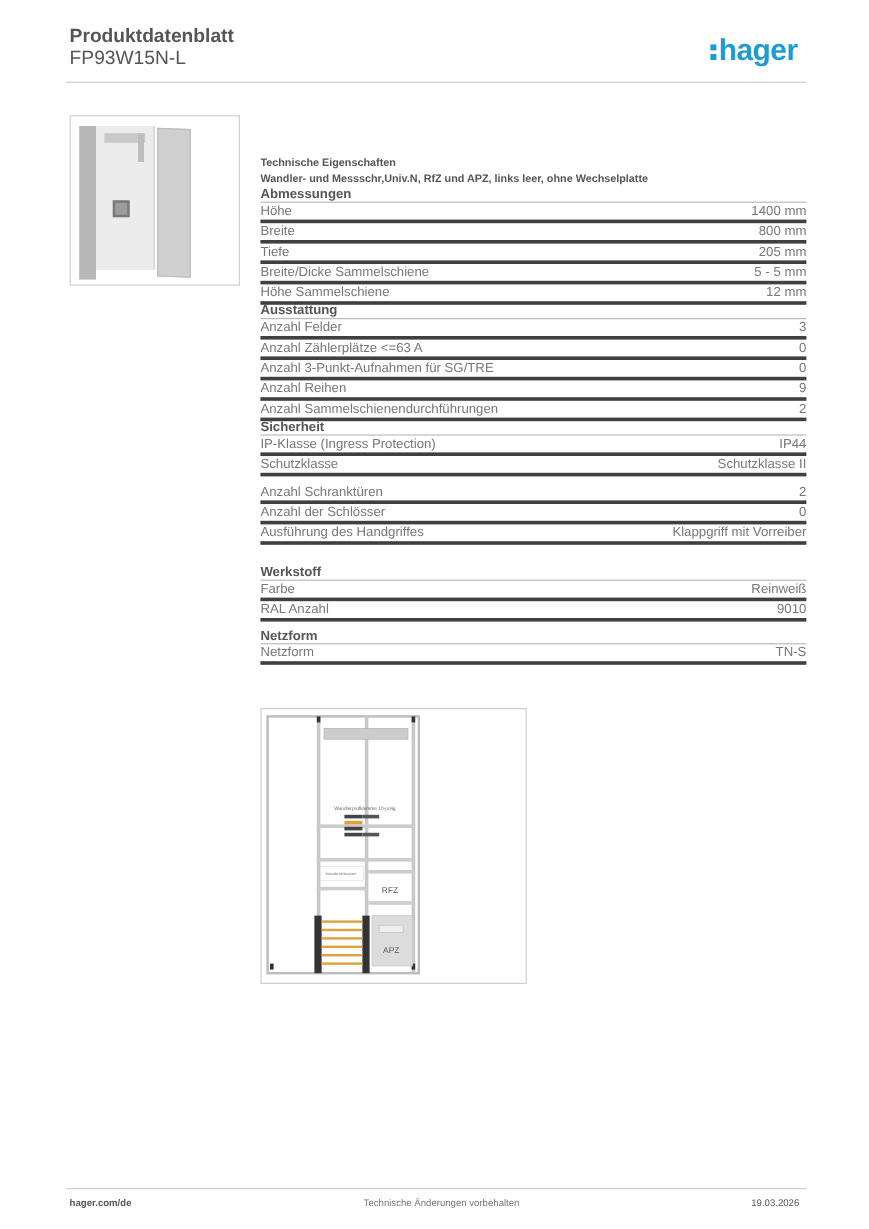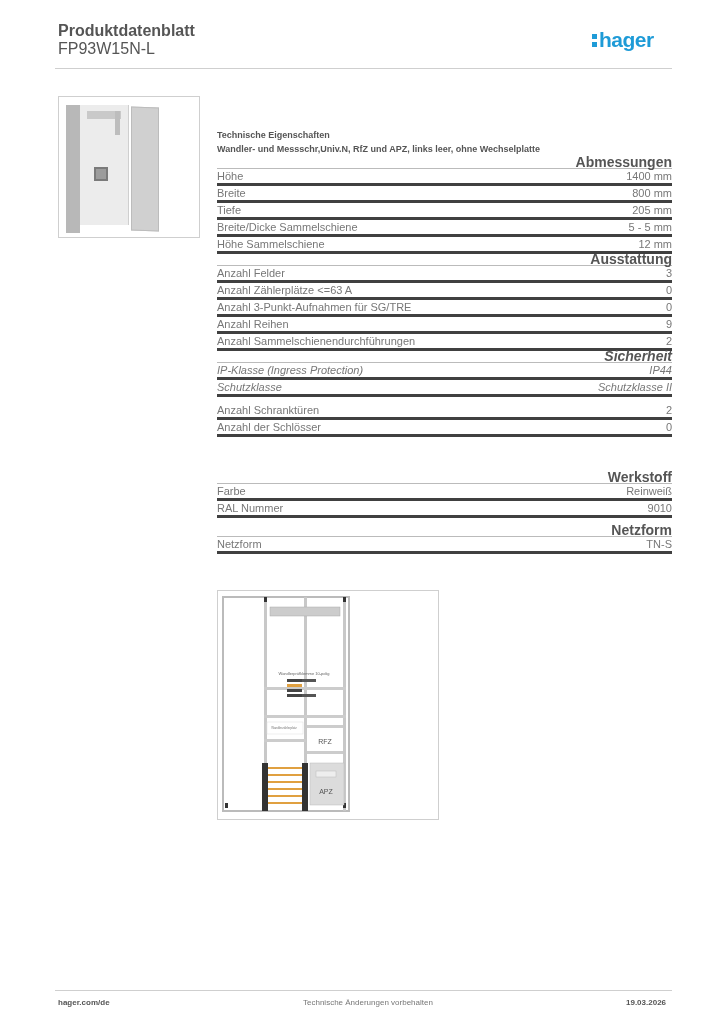--- a/index.html
+++ b/index.html
@@ -1,48 +1,48 @@
 <!DOCTYPE html>
 <html><head>
 <meta charset="utf-8">
 <style>
   html, body { margin:0; padding:0; background:#fff; }
   body { width:724px; height:1024px; position:relative; font-family:"Liberation Sans", sans-serif; color:#555; overflow:hidden; }
   .header-title { position:absolute; left:58px; top:22px; font-size:16px; font-weight:bold; color:#555; }
   .header-code { position:absolute; left:58px; top:40px; font-size:16px; color:#555;text-align:center; }
-  .logo { position:absolute; left:592px; top:28px; font-size:21px; font-weight:bold; color:#1e9bd7; letter-spacing:-0.5px; font-family:"Liberation Sans", sans-serif; }
+  .logo { position:absolute; left:592px; top:28px; font-size:25px; font-weight:bold; color:#1e9bd7; letter-spacing:-0.5px; font-family:"Liberation Sans", sans-serif; }
   .logo .colon { display:inline-block; width:5px; margin-right:2px; position:relative; }
   .logo .colon::before, .logo .colon::after { content:""; position:absolute; left:0; width:5px; height:5px; background:#1e9bd7; }
   .logo .colon::before { top:-13px; }
   .logo .colon::after { top:-5px; }
   .header-rule { position:absolute; left:55px; top:68px; width:617px; height:1px; background:#cfcfcf; }
 
   .product-image { position:absolute; left:58px; top:96px; width:142px; height:142px; border:1px solid #cfcfcf; box-sizing:border-box; background:#fff; }
   .cab-side { position:absolute; left:7px; top:8px; width:14px; height:128px; background:#b8b8b8; }
   .cab-body { position:absolute; left:21px; top:8px; width:48px; height:120px; background:#ececec; border-right:1px solid #cfcfcf; }
   .cab-top { position:absolute; left:28px; top:14px; width:34px; height:8px; background:#c9c9c9; }
   .cab-slot { position:absolute; left:56px; top:14px; width:5px; height:24px; background:#bdbdbd; }
   .cab-meter { position:absolute; left:35px; top:70px; width:14px; height:14px; background:#9c9c9c; border:2px solid #7a7a7a; box-sizing:border-box;}
   .cab-door { position:absolute; left:72px; top:10px; width:26px; height:122px; background:#d0d0d0; border:1px solid #bcbcbc; transform:skewY(2deg); }
 
   .desc { position:absolute; left:217px; top:96px; font-size:9px; font-weight:bold; color:#555;margin-top:48px; }
   .tech-title { position:absolute; left:217px; top:130px; font-size:9px; font-weight:bold; color:#555; }
 
   .section { position:absolute; left:217px; width:455px; }
-  .section-head { font-size:14px; font-weight:bold; color:#555; height:12px; border-bottom:1px solid #bbb; line-height:12px;text-align:right; }
+  .section-head { font-size:11px; font-weight:bold; color:#555; height:12px; border-bottom:1px solid #bbb; line-height:12px; }
   .row { display:flex; justify-content:space-between; font-size:11px; color:#777; height:14px; line-height:14px; border-bottom:3px solid #404040;align-items:center; }
   .row .v { color:#777; }
 
   .illus-title { position:absolute; left:217px; top:571px; font-size:9px; font-weight:bold; color:#555;margin-top:37px; }
   .drawing { position:absolute; left:217px; top:590px; width:222px; height:230px; border:1px solid #cfcfcf; box-sizing:border-box; background:#fff; }
 
   .footer-rule { position:absolute; left:55px; top:990px; width:617px; height:1px; background:#cfcfcf; }
   .footer-left { position:absolute; left:58px; top:998px; font-size:8px; font-weight:bold; color:#555; }
   .footer-center { position:absolute; left:303px; top:998px; font-size:8px; color:#777; }
-  .footer-right { position:absolute; left:626px; top:998px; font-size:8px; font-weight:bold; color:#555; }
+  .footer-right { position:absolute; left:626px; top:998px; font-size:8px; font-weight:normal; color:#555; }
 </style>
 </head>
 <body>
 
 <div>
   <div class="header-title">Produktdatenblatt</div>
   <div class="header-code">FP93W15N-L</div>
   <div class="logo"><span class="colon"></span><span>hager</span></div>
   <div class="header-rule"></div>
 </div>
@@ -100,51 +100,55 @@
   <div class="row">
       <span>Anzahl Reihen</span>
       <span class="v">9</span>
     </div>
   <div class="row">
       <span>Anzahl Sammelschienendurchführungen</span>
       <span class="v">2</span>
     </div>
 </div>
 
-<div class="section" style="top:350px;font-style:italic;">
+<div class="section" style="top:350px;">
   <div class="section-head">Sicherheit</div>
   <div class="row">
       <span>IP-Klasse (Ingress Protection)</span>
       <span class="v">IP44</span>
     </div>
   <div class="row">
       <span>Schutzklasse</span>
       <span class="v">Schutzklasse II</span>
     </div>
 </div>
 
 <div class="section" style="top:403px;">
   <div class="row">
       <span>Anzahl Schranktüren</span>
       <span class="v">2</span>
     </div>
   <div class="row">
       <span>Anzahl der Schlösser</span>
       <span class="v">0</span>
     </div>
+  <div class="row">
+      <span>Ausführung des Handgriffes</span>
+      <span class="v">Klappgriff mit Vorreiber</span>
+    </div>
 </div>
 
 <div class="section" style="top:471px;">
   <div class="section-head">Werkstoff</div>
   <div class="row">
       <span>Farbe</span>
       <span class="v">Reinweiß</span>
     </div>
   <div class="row">
-      <span>RAL Nummer</span>
+      <span>RAL Anzahl</span>
       <span class="v">9010</span>
     </div>
 </div>
 
 <div class="section" style="top:524px;">
   <div class="section-head">Netzform</div>
   <div class="row">
       <span>Netzform</span>
       <span class="v">TN-S</span>
     </div>

